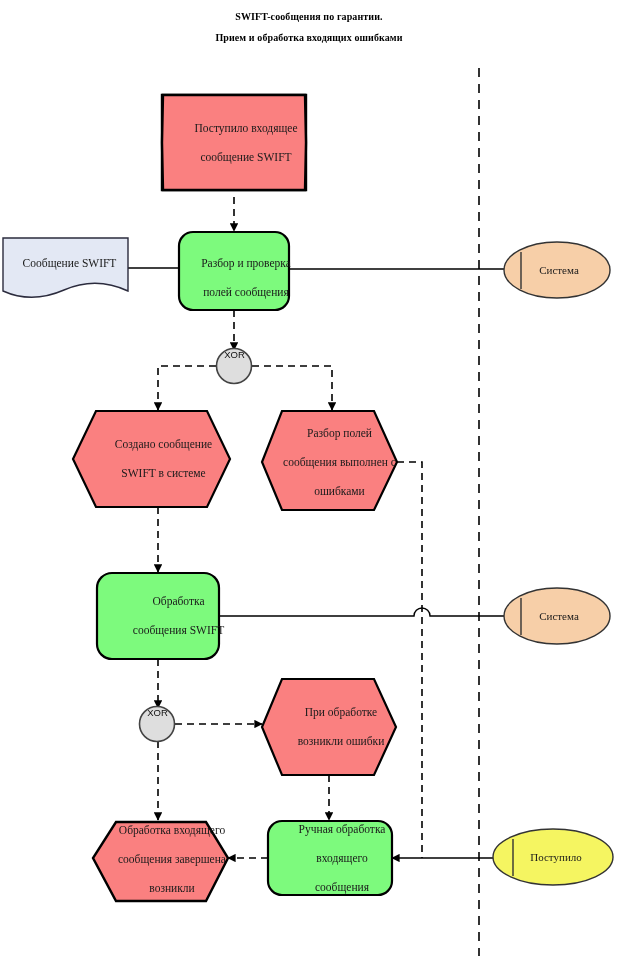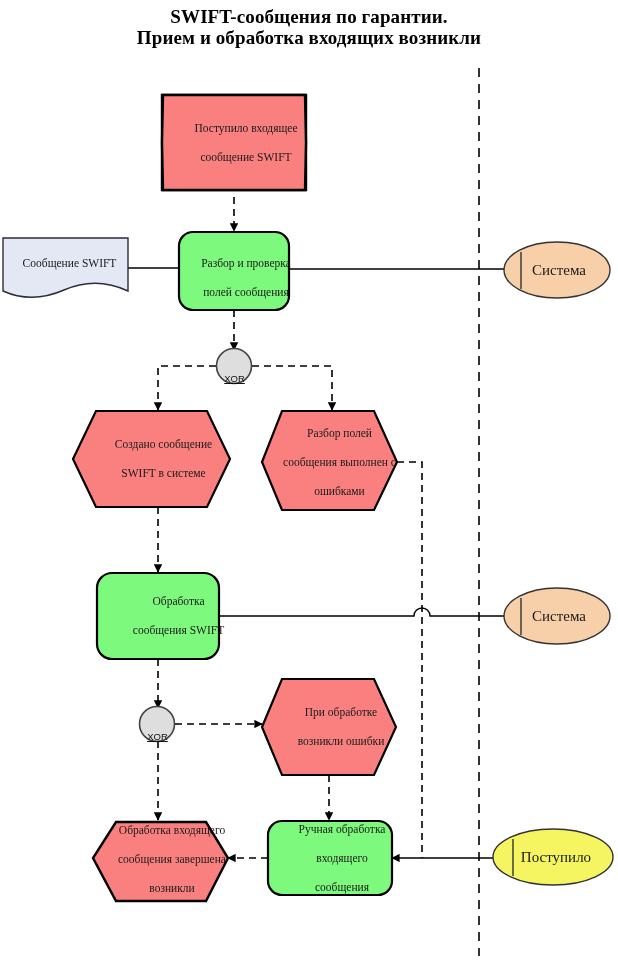--- a/index.html
+++ b/index.html
@@ -22,21 +22,21 @@
     height: 966px;
   }
   .diagram-title {
     position: absolute;
     left: 0;
     top: 6px;
     width: 618px;
     text-align: center;
     font-family: "Liberation Serif", "DejaVu Serif", serif;
     font-weight: bold;
-    font-size: 19px;
+    font-size: 10px;
     line-height: 21px;
     color: #000000;
     letter-spacing: 0.1px;
   }
   .node-label {
     position: absolute;
     text-align: center;
     color: #1a1a1a;
     font-family: "Liberation Serif", "DejaVu Serif", serif;
     font-size: 11.5px;
@@ -47,41 +47,40 @@
     justify-content: center;
   }
   .node-label span { display: block; width: 100%; padding-left: 8px; }
   .gw-label {
     position: absolute;
     text-align: center;
     font-family: "Liberation Sans", "DejaVu Sans", sans-serif;
     font-size: 9.5px;
     color: #111111;
     display: flex;
-    align-items: flex-end;
+    align-items: flex-start;
     justify-content: center;
-    text-decoration: underline;
   }
   .org-label {
     position: absolute;
     text-align: center;
     font-family: "Liberation Serif", "DejaVu Serif", serif;
-    font-size: 15px;
+    font-size: 11px;
     color: #1a1a1a;
     display: flex;
     align-items: center;
     justify-content: center;
   }
 </style>
 </head>
 <body>
 
 <div class="diagram-title">
   <div>SWIFT-сообщения по гарантии.</div>
-  <div>Прием и обработка входящих возникли</div>
+  <div>Прием и обработка входящих ошибками</div>
 </div>
 
 <svg id="canvas" viewBox="0 0 618 966" xmlns="http://www.w3.org/2000/svg">
   <defs>
     <marker id="arrow-solid" viewBox="0 0 10 10" refX="9.2" refY="5" markerWidth="5.2" markerHeight="5.2" orient="auto-start-reverse">
       <path d="M 0 0 L 10 5 L 0 10 z" fill="#000000"></path>
     </marker>
     <marker id="arrow-dash" viewBox="0 0 10 10" refX="9.2" refY="5" markerWidth="5.2" markerHeight="5.2" orient="auto-start-reverse">
       <path d="M 0 0 L 10 5 L 0 10 z" fill="#000000"></path>
     </marker>

